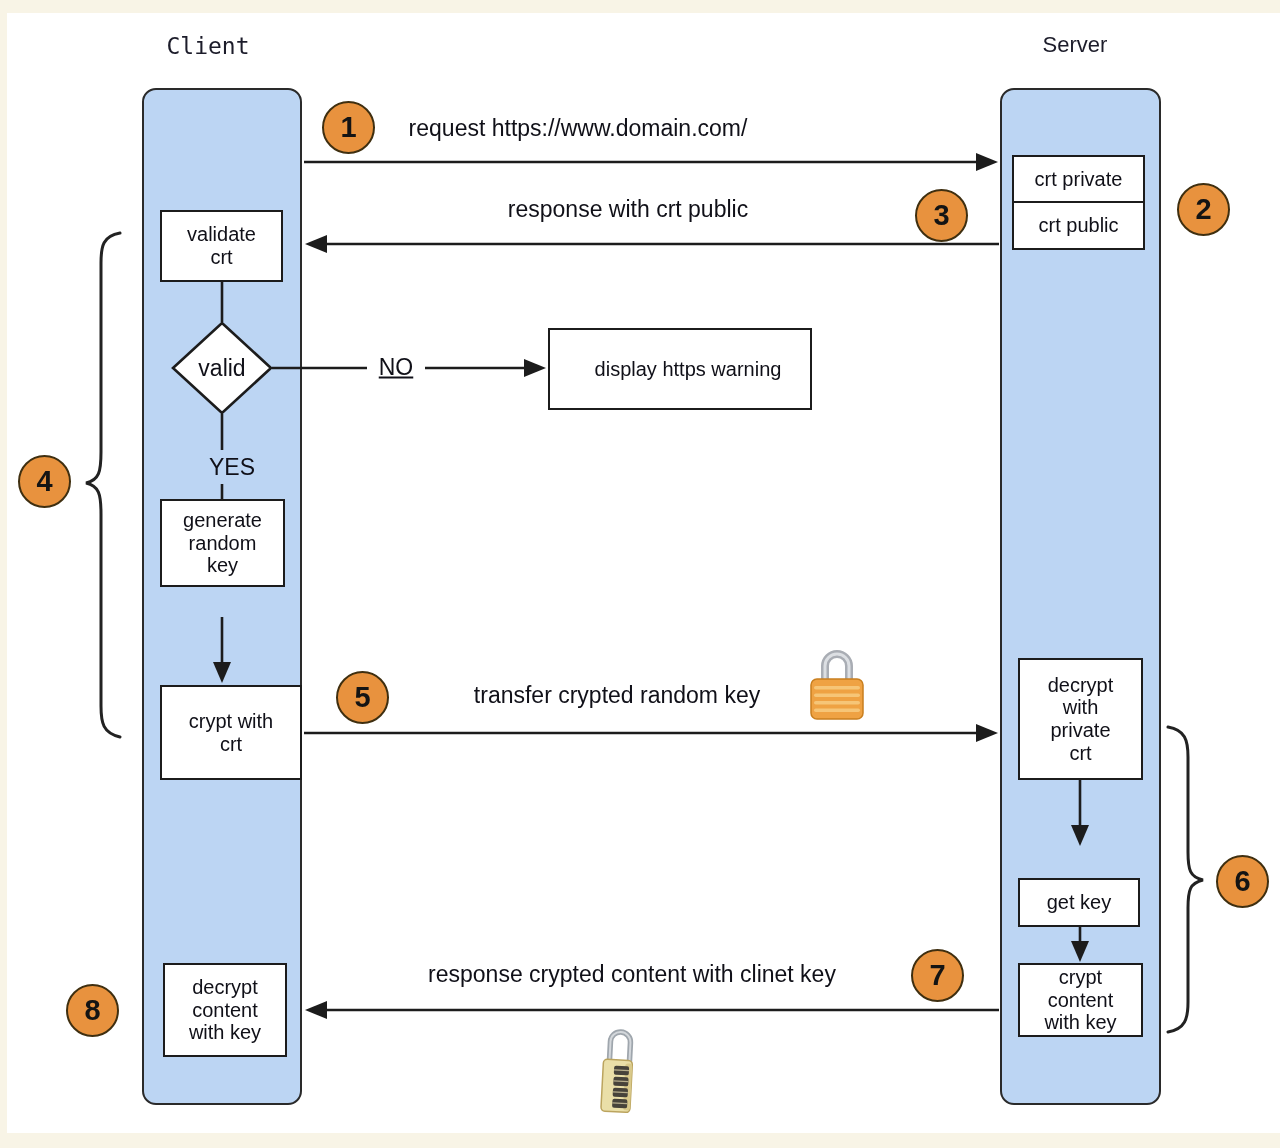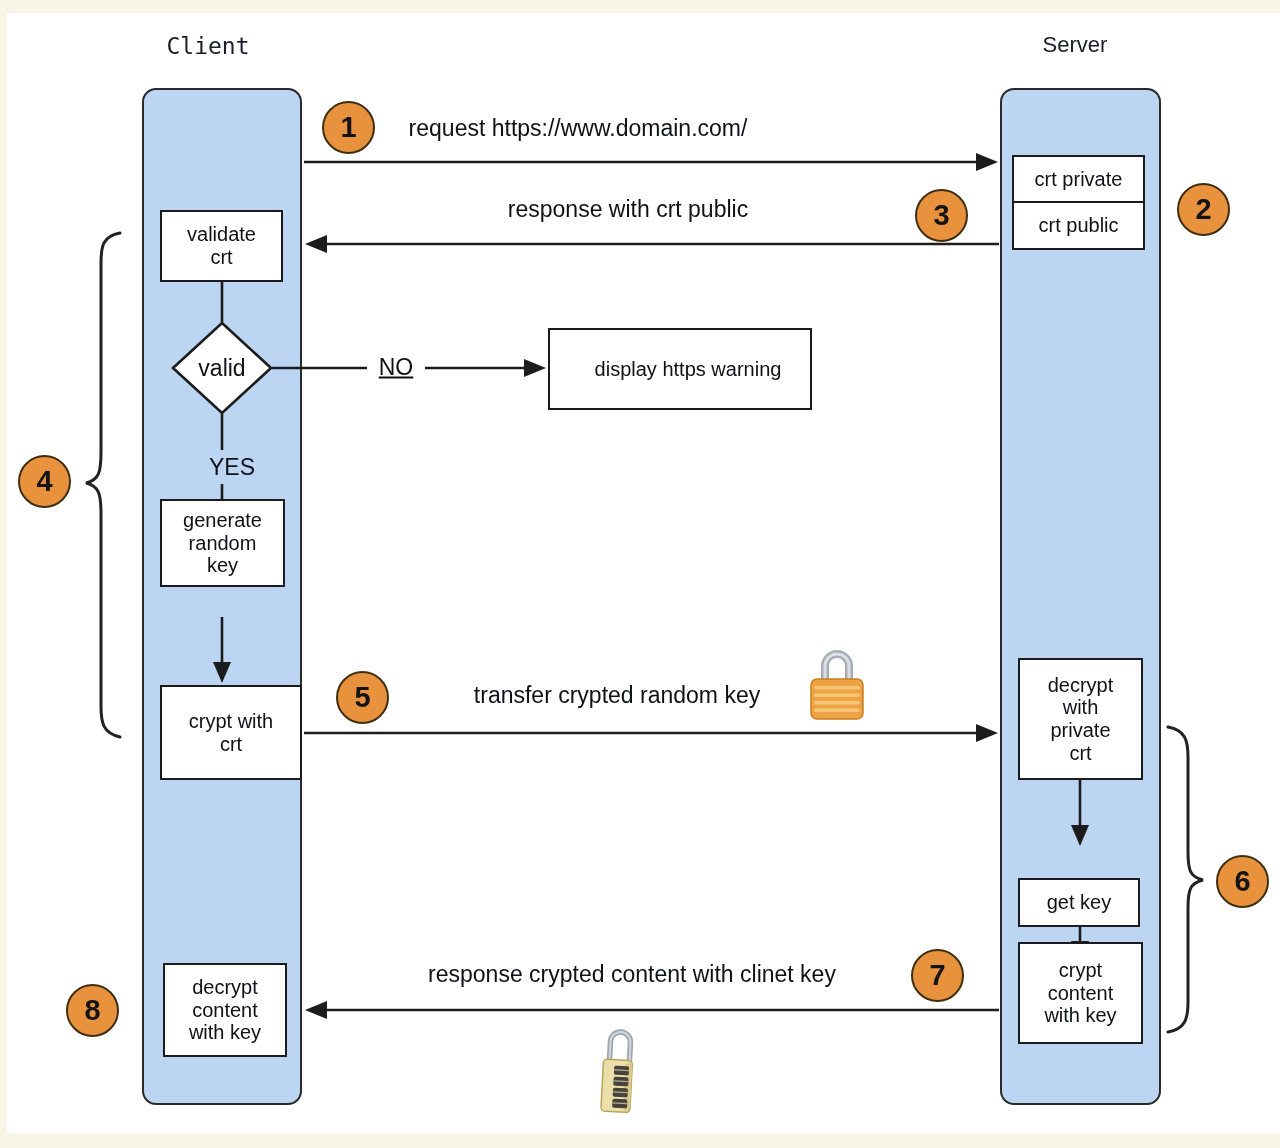--- a/index.html
+++ b/index.html
@@ -54,21 +54,21 @@
   }
   .node.validate   { left: 160px; top: 210px; width: 123px; height: 72px; }
   .node.warning    { left: 548px; top: 328px; width: 264px; height: 82px; padding-left: 16px; }
   .node.generate   { left: 160px; top: 499px; width: 125px; height: 88px; }
   .node.cryptcrt   { left: 160px; top: 685px; width: 142px; height: 95px; }
   .node.decontent  { left: 163px; top: 963px; width: 124px; height: 94px; }
   .node.crtpriv    { left: 1012px; top: 155px; width: 133px; height: 48px; text-align: right; }
   .node.crtpub     { left: 1012px; top: 200.5px; width: 133px; height: 49px; }
   .node.depriv     { left: 1018px; top: 658px; width: 125px; height: 122px; }
   .node.getkey     { left: 1018px; top: 848px; width: 122px; height: 49px; margin-top: 30px; }
-  .node.cryptcont  { left: 1018px; top: 942px; width: 125px; height: 102px; }
+  .node.cryptcont  { left: 1018px; top: 963px; width: 125px; height: 74px; }
   .diamond-label {
     position: absolute;
     left: 222px; top: 368px;
     transform: translate(-50%, -50%);
     font-size: 23px;
   }
   .badge {
     position: absolute;
     width: 53px; height: 53px;
     border-radius: 50%;

